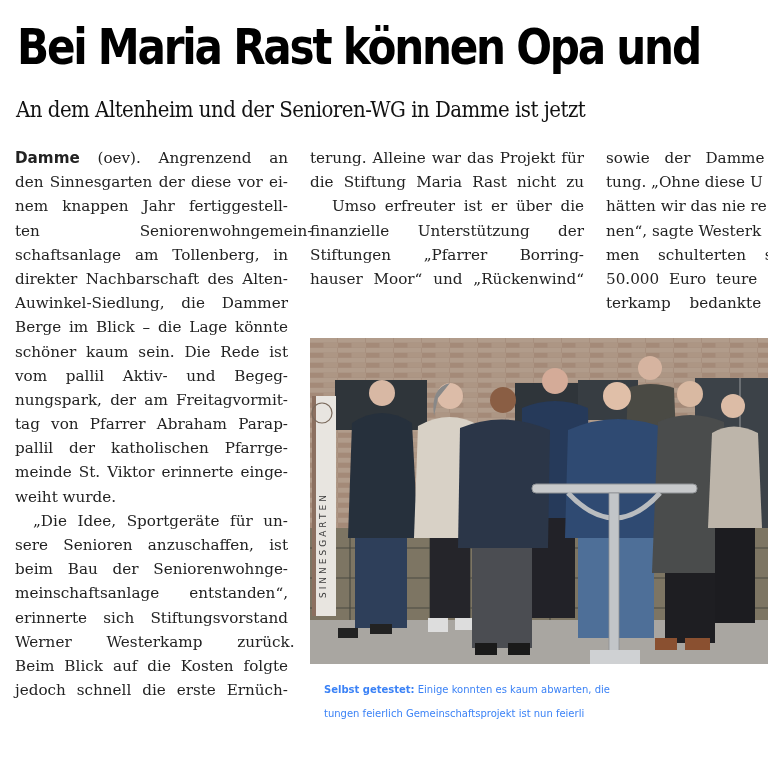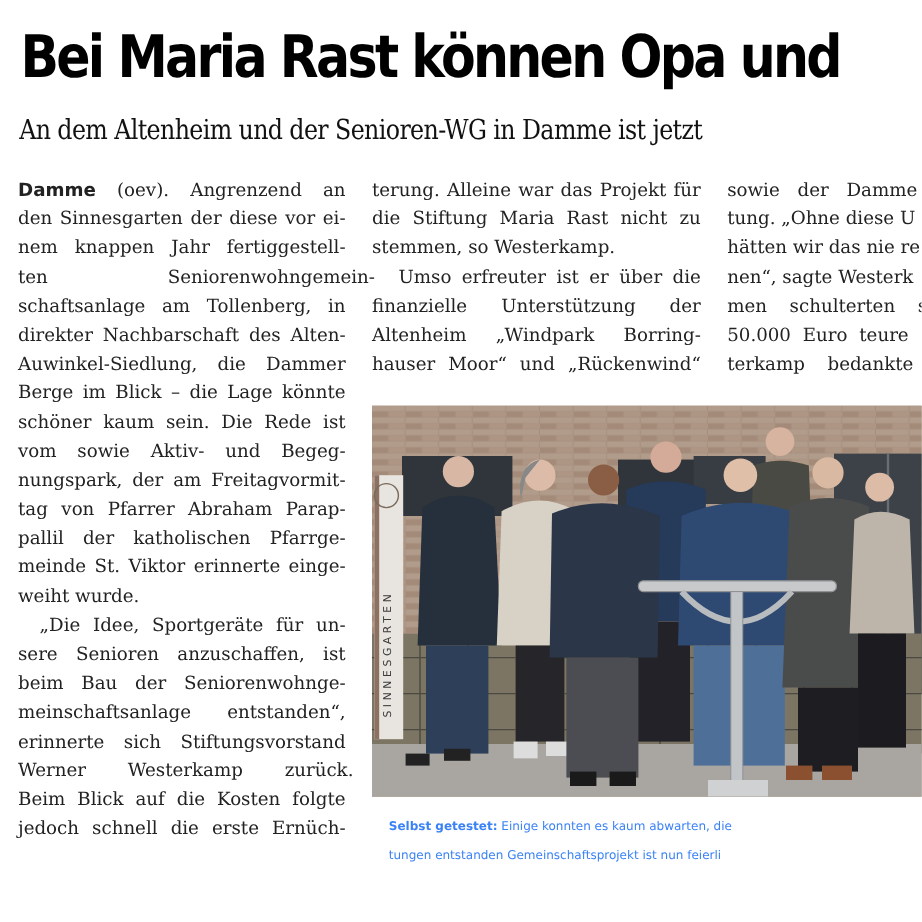--- a/index.html
+++ b/index.html
@@ -25,43 +25,42 @@
 <div class="col col1">
   <span class="ln" style="text-align-last:justify"><span class="dateline">Damme</span><span> (oev). Angrenzend an</span></span>
   <span class="ln">den Sinnesgarten der diese vor ei-</span>
   <span class="ln">nem knappen Jahr fertiggestell-</span>
   <span class="ln" style="word-spacing:95px">ten Seniorenwohngemein-</span>
   <span class="ln">schaftsanlage am Tollenberg, in</span>
   <span class="ln">direkter Nachbarschaft des Alten-</span>
   <span class="ln">Auwinkel-Siedlung, die Dammer</span>
   <span class="ln">Berge im Blick – die Lage könnte</span>
   <span class="ln">schöner kaum sein. Die Rede ist</span>
-  <span class="ln" style="word-spacing:10px">vom sowie Aktiv- und Begeg-</span>
+  <span class="ln" style="word-spacing:10px">vom pallil Aktiv- und Begeg-</span>
   <span class="ln">nungspark, der am Freitagvormit-</span>
   <span class="ln">tag von Pfarrer Abraham Parap-</span>
   <span class="ln" style="word-spacing:6px">pallil der katholischen Pfarrge-</span>
   <span class="ln">meinde St. Viktor erinnerte einge-</span>
   <span class="ln" style="text-align-last:left">weiht wurde.</span>
   <span class="ln" style="padding-left:18px;width:255px">„Die Idee, Sportgeräte für un-</span>
   <span class="ln">sere Senioren anzuschaffen, ist</span>
   <span class="ln">beim Bau der Seniorenwohnge-</span>
   <span class="ln" style="word-spacing:20px">meinschaftsanlage entstanden“,</span>
   <span class="ln">erinnerte sich Stiftungsvorstand</span>
   <span class="ln" style="word-spacing:30px">Werner Westerkamp zurück.</span>
   <span class="ln">Beim Blick auf die Kosten folgte</span>
   <span class="ln">jedoch schnell die erste Ernüch-</span>
 </div>
 
 <div class="col col2">
   <span class="ln">terung. Alleine war das Projekt für</span>
   <span class="ln">die Stiftung Maria Rast nicht zu</span>
-  <span class="ln" style="text-align-last:left">stemmen, so Westerkamp.</span>
   <span class="ln" style="padding-left:22px;width:252px">Umso erfreuter ist er über die</span>
   <span class="ln" style="word-spacing:20px">finanzielle Unterstützung der</span>
-  <span class="ln" style="word-spacing:14px">Altenheim „Windpark Borring-</span>
+  <span class="ln" style="word-spacing:14px">Stiftungen „Pfarrer Borring-</span>
   <span class="ln">hauser Moor“ und „Rückenwind“</span>
 </div>
 
 <div class="col col3">
   <span class="ln" style="text-align-last:left;word-spacing:10px">sowie der Damme</span>
   <span class="ln" style="text-align-last:left">tung. „Ohne diese U</span>
   <span class="ln" style="text-align-last:left">hätten wir das nie re</span>
   <span class="ln" style="text-align-last:left">nen“, sagte Westerk</span>
   <span class="ln" style="text-align-last:left;word-spacing:14px">men schulterten s</span>
   <span class="ln" style="text-align-last:left;word-spacing:5px">50.000 Euro teure</span>
@@ -154,14 +153,14 @@
 
     <rect x="222" y="146" width="165" height="9" rx="4" fill="#c7c9cb" stroke="#8e9194" stroke-width="1"></rect>
     <path d="M258 155 Q305 205 350 155" fill="none" stroke="#b9bcbf" stroke-width="5"></path>
     <rect x="299" y="155" width="10" height="165" fill="#c2c5c8" stroke="#8e9194" stroke-width="0.8"></rect>
     <rect x="280" y="312" width="50" height="14" fill="#cfd1d3"></rect>
   </svg>
 </div>
 
 <div class="caption">
   <div><span class="lead">Selbst getestet:</span><span> Einige konnten es kaum abwarten, die</span></div>
-  <div>tungen entstanden Gemeinschaftsprojekt ist nun feierli</div>
+  <div>tungen feierlich Gemeinschaftsprojekt ist nun feierli</div>
 </div>
 
 </body></html>

